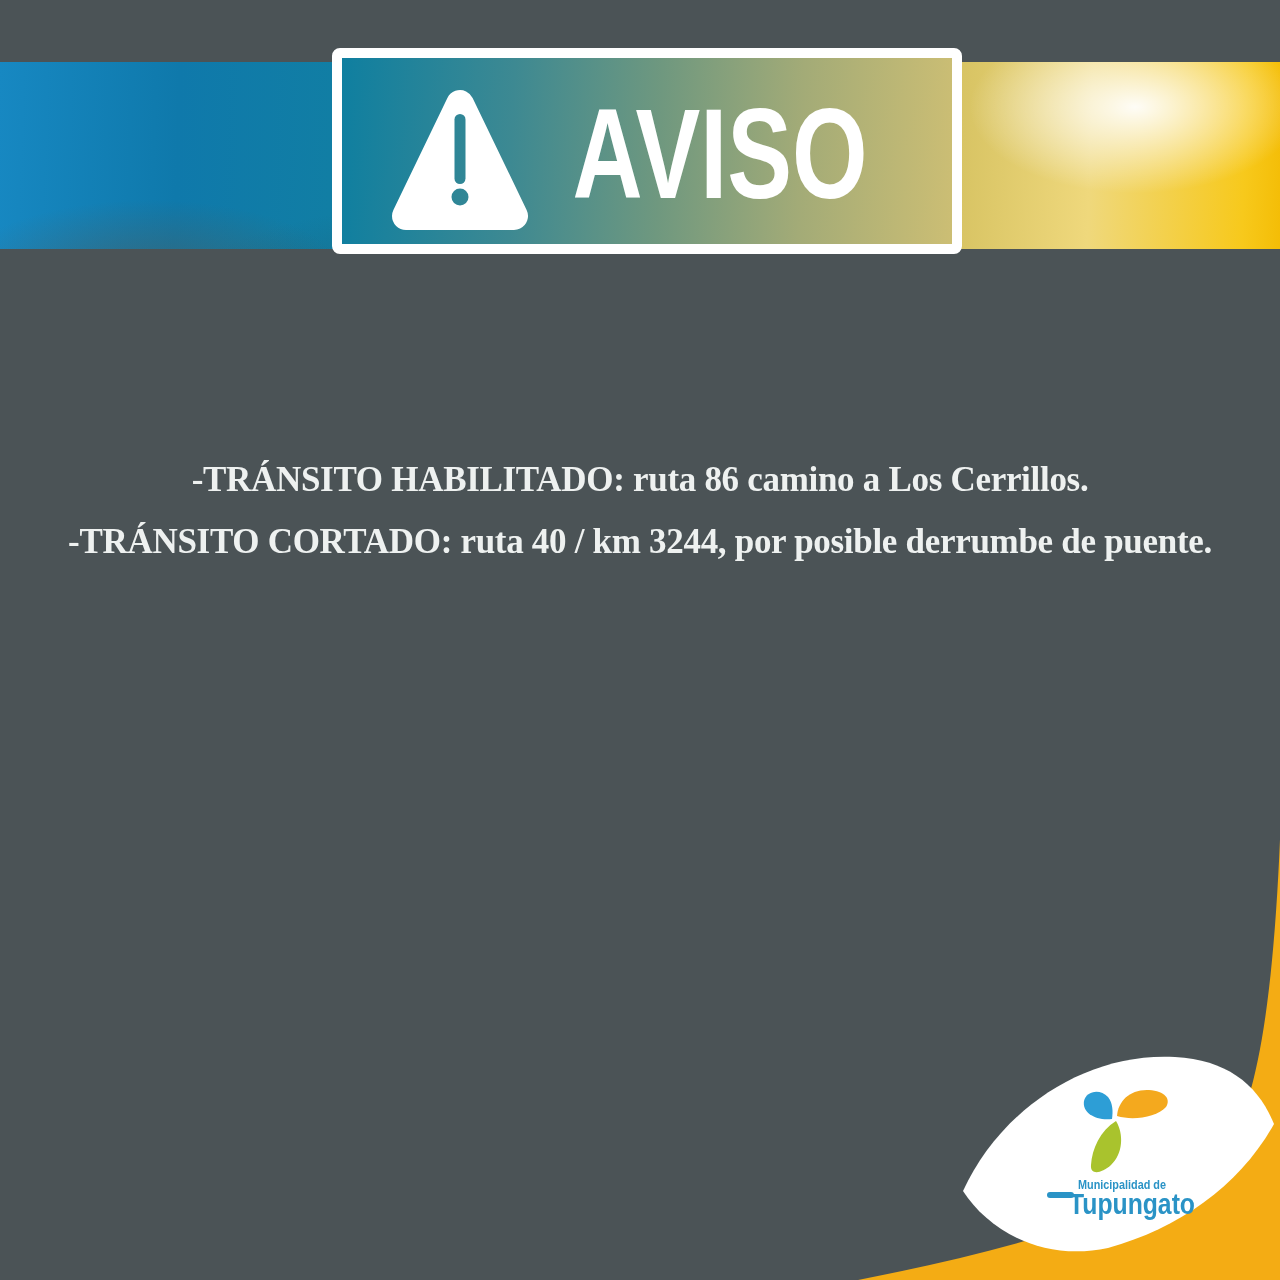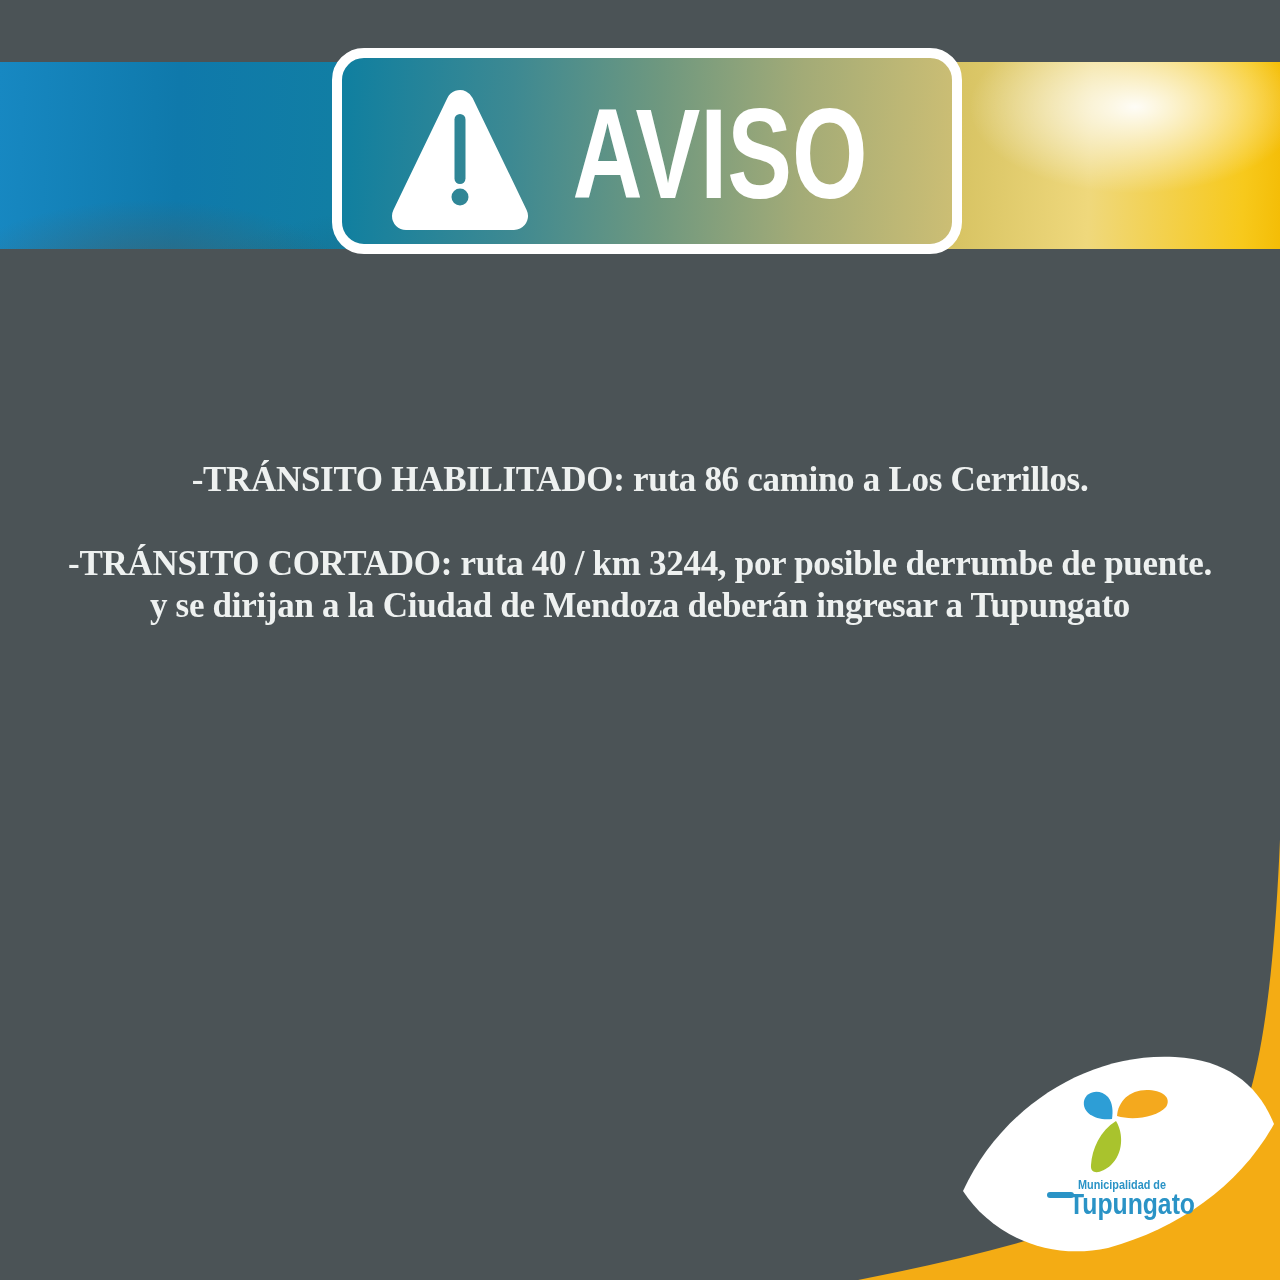--- a/index.html
+++ b/index.html
@@ -17,42 +17,42 @@
       radial-gradient(ellipse 230px 120px at 1135px 45px, rgba(255,255,255,.95), rgba(255,255,255,0) 72%),
       radial-gradient(ellipse 280px 110px at 150px 215px, rgba(96,82,64,.45), rgba(96,82,64,0) 70%),
       radial-gradient(ellipse 400px 120px at 480px 230px, rgba(40,70,80,.35), rgba(40,70,80,0) 75%),
       linear-gradient(92deg,#1788c2 0%, #0f79ab 14%, #117ea4 26%, #3a8a93 38%, #7f9c80 50%, #b5ad74 62%, #d8c464 75%, #efd87c 85%, #f7c91c 97%, #f4bd06 100%);
   }
   
   .banner{
     position:absolute;left:332px;top:48px;width:630px;height:206px;
     box-sizing:border-box;
     border:10px solid #ffffff;
-    border-radius:32px;
+    border-radius:8px;
     background:linear-gradient(92deg,#0f7fa0 0%, #3d8992 28%, #6f987f 52%, #a3ab77 75%, #ccbe74 100%);
   }
   .banner svg{position:absolute;left:0;top:0;width:100%;height:100%;}
   .banner text{
     font-family:"Liberation Sans", sans-serif;
     font-weight:bold;
     fill:#ffffff;
   }
   
   .notice{
     position:absolute;left:0;top:459px;width:1280px;
     text-align:center;
     font-family:"Liberation Serif", serif;
     font-weight:700;
     font-size:35px;
     line-height:42px;
     letter-spacing:-0.3px;
     color:#eef1f0;
   }
   .notice .line{white-space:nowrap;}
-  .notice .line:nth-child(2){margin-top:42px;font-family:Liberation Serif, serif;}
+  .notice .line:nth-child(2){margin-top:20px;font-family:Liberation Serif, serif;}
   
   .decor{position:absolute;left:0;top:0;width:1280px;height:1280px;}
   .decor text{font-family:"Liberation Sans", sans-serif;}
 </style>
 </head>
 <body>
 
 <div class="canvas">
 
   <div class="strip"></div>
@@ -69,21 +69,20 @@
       <g>
         <rect x="20" y="10" width="200" height="170" fill="#ffffff" mask="url(#exmask)"></rect>
       </g>
       <text x="378" y="140" text-anchor="middle" font-size="128" textLength="295" lengthAdjust="spacingAndGlyphs">AVISO</text>
     </svg>
   </div>
 
   <div class="notice">
     <div class="line">-TRÁNSITO HABILITADO: ruta 86 camino a Los Cerrillos.</div>
     <div class="line">-TRÁNSITO CORTADO: ruta 40 / km 3244, por posible derrumbe de puente.</div>
-    <div class="line">y se dirijan a la Ciudad de Mendoza deberán ingresar a Tupungato</div>
   </div>
 
   <svg class="decor" viewBox="0 0 1280 1280">
     <path d="M 853 1281 C 1000 1252, 1130 1220, 1222 1150 C 1262 1110, 1276 960, 1281 813 L 1281 1281 Z" fill="#f4ac14"></path>
     <path d="M 963 1191 C 1000 1110, 1085 1052, 1175 1057 C 1228 1060, 1258 1085, 1274 1124 C 1240 1185, 1180 1228, 1108 1248 C 1042 1262, 988 1230, 963 1191 Z" fill="#ffffff"></path>
     <g>
       <path d="M 1112 1119 C 1096 1121, 1082 1113, 1084 1101 C 1086 1091, 1100 1088, 1108 1097 C 1113 1103, 1113 1112, 1112 1119 Z" fill="#2d9ed6"></path>
       <path d="M 1117 1116 C 1118 1101, 1130 1089, 1149 1090 C 1165 1091, 1171 1099, 1166 1107 C 1157 1117, 1133 1121, 1117 1116 Z" fill="#f4a91e"></path>
       <path d="M 1116 1121 C 1124 1134, 1123 1154, 1111 1165 C 1101 1174, 1090 1175, 1091 1165 C 1092 1149, 1100 1131, 1116 1121 Z" fill="#a9c32d"></path>
       <rect x="1047" y="1192" width="27" height="6" rx="3" fill="#2a93c6"></rect>

